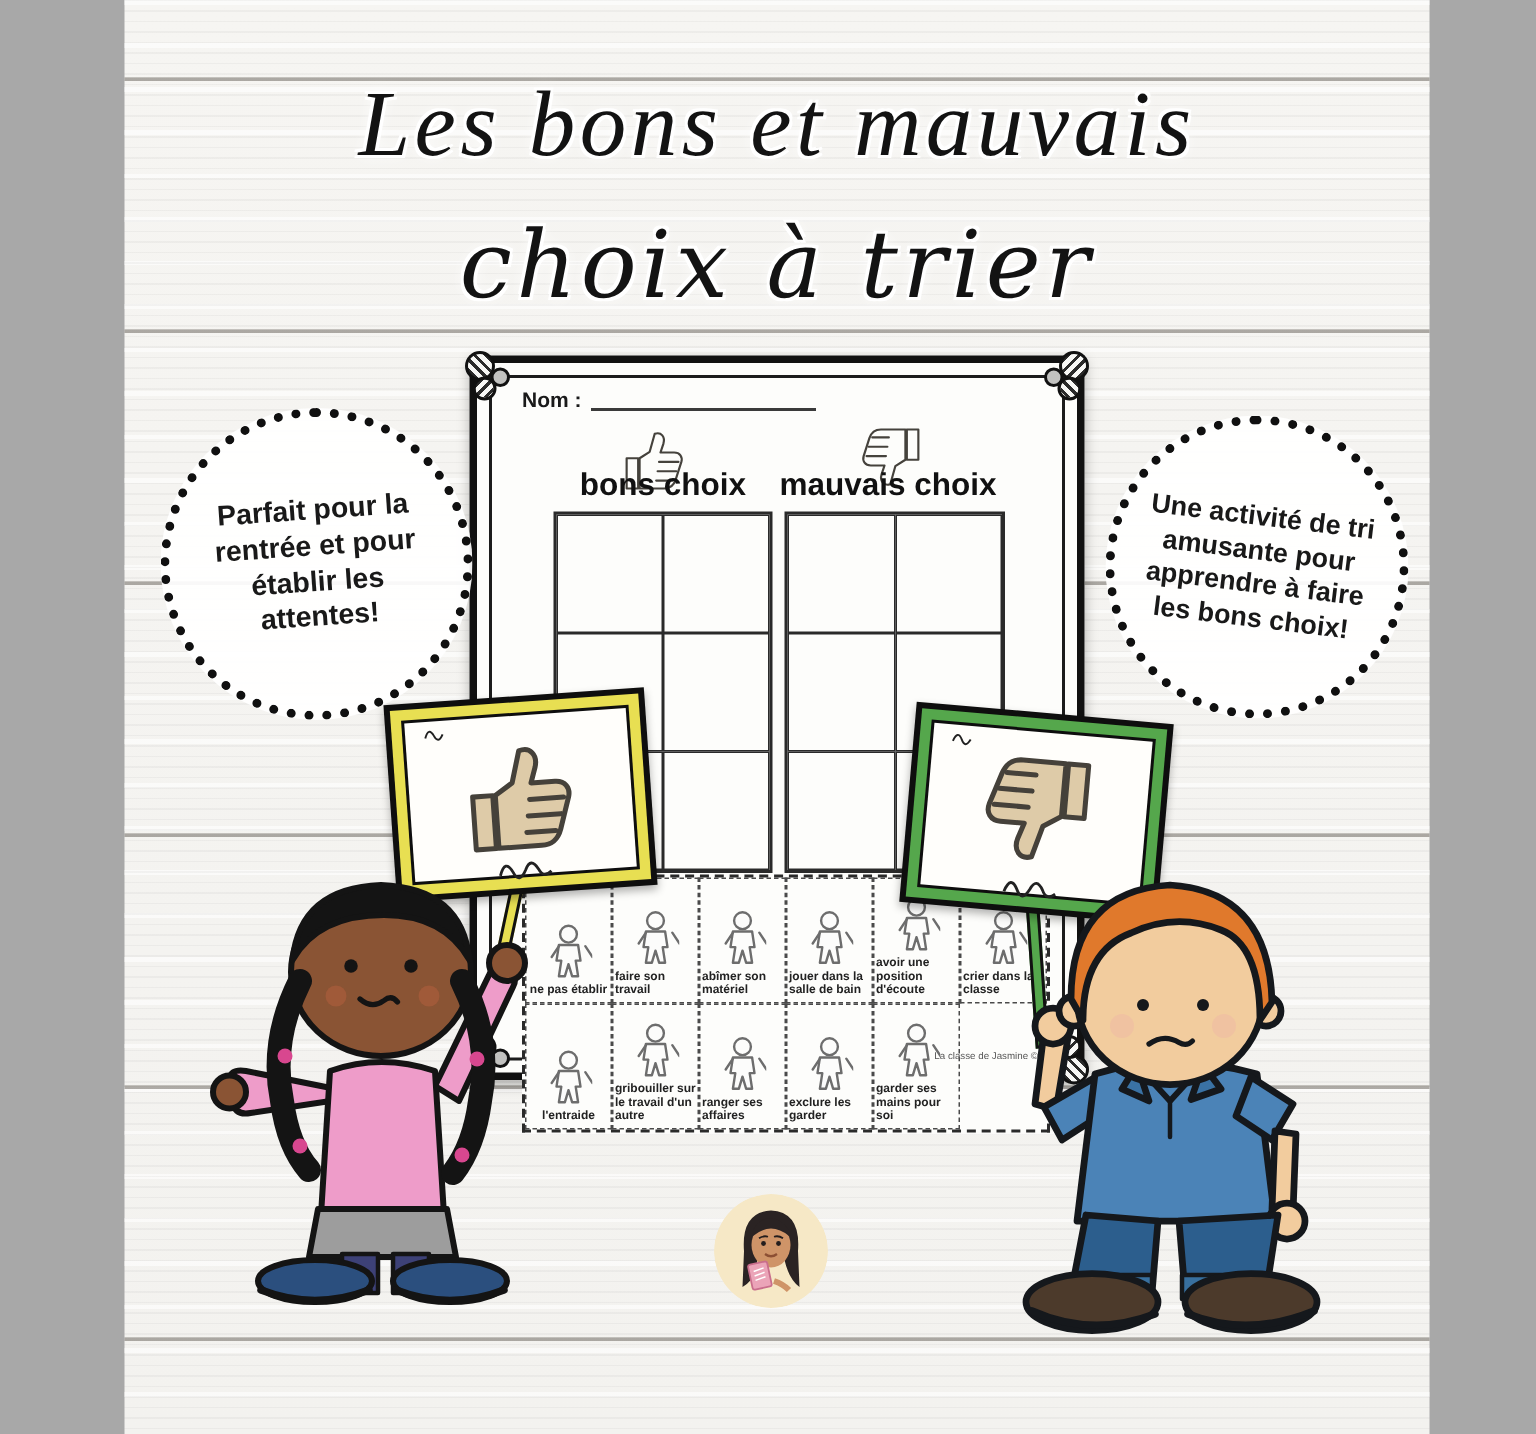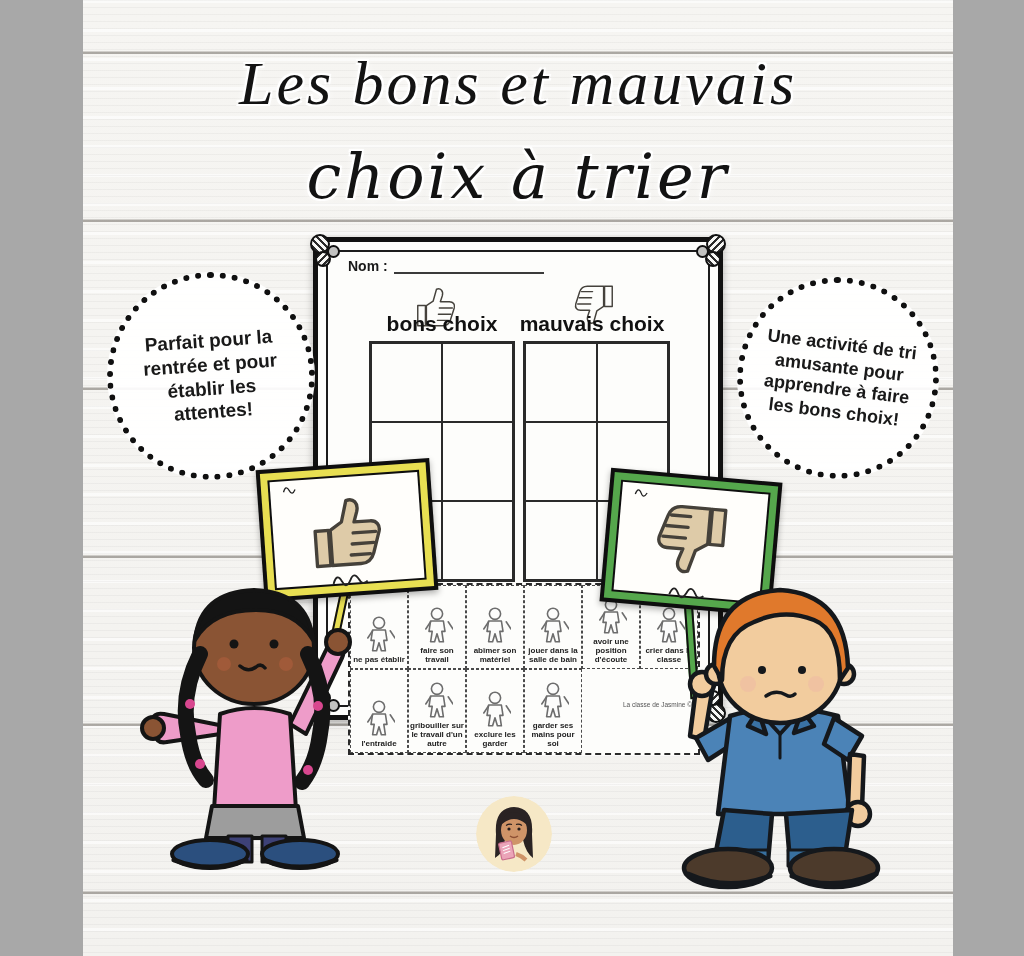--- a/index.html
+++ b/index.html
@@ -69,21 +69,21 @@
     border:2px solid #2a2a2a;box-sizing:border-box;background:#fdfdfb;}
   .grid-left{left:51px;width:146px;}
   .grid-right{left:205px;width:147px;}
   .grid .cell{border:1px solid #2a2a2a;}
   .cards{position:absolute;left:30px;top:341px;width:352px;height:172px;
     border:2px dashed #2a2a2a;box-sizing:border-box;
     display:grid;grid-template-columns:repeat(6,1fr);grid-template-rows:1fr 1fr;background:#fdfdfb;}
   .card{border:1px dashed #4a4a4a;display:flex;flex-direction:column;align-items:center;justify-content:flex-end;
     padding:3px 1px;box-sizing:border-box;overflow:hidden;}
   .card-art{width:32px;height:40px;stroke:#6d6d6d;stroke-width:2;stroke-linejoin:round;stroke-linecap:round;flex:0 0 auto;}
-  .card-label{font-size:8px;font-weight:700;line-height:1.12;text-align:center;color:#222;margin-top:2px;}
+  .card-label{font-size:8px;font-weight:700;line-height:1.12;text-align:left;color:#222;margin-top:2px;}
   .credit{position:absolute;right:26px;bottom:7px;font-size:6.5px;color:#555;}
   
   .pole{position:absolute;z-index:3;border:2px solid #111;box-sizing:border-box;}
   .pole-up{left:246px;top:584px;width:9px;height:120px;background:#e8df52;transform:rotate(12deg);}
   .pole-down{left:604px;top:599px;width:9px;height:100px;background:#55a74c;transform:rotate(-4deg);}
   .sign{position:absolute;z-index:4;background:#0e0e0e;padding:4px;box-shadow:0 3px 6px rgba(0,0,0,.3);}
   .sign-up{left:177px;top:464px;transform:rotate(-4deg);}
   .sign-down{left:522px;top:475px;transform:rotate(5deg);}
   .s2{padding:7px;}
   .sign-up .s2{background:#e8df52;}
@@ -224,20 +224,26 @@
           <svg class="card-art" viewBox="0 0 40 46" fill="none">
             <use href="#kid"></use>
           </svg>
           <div class="card-label">l'entraide</div>
         </div>
       <div class="card">
           <svg class="card-art" viewBox="0 0 40 46" fill="none">
             <use href="#kid"></use>
           </svg>
           <div class="card-label">gribouiller sur le travail d'un autre</div>
+        </div>
+      <div class="card">
+          <svg class="card-art" viewBox="0 0 40 46" fill="none">
+            <use href="#kid"></use>
+          </svg>
+          <div class="card-label">ranger ses affaires</div>
         </div>
       <div class="card">
           <svg class="card-art" viewBox="0 0 40 46" fill="none">
             <use href="#kid"></use>
           </svg>
           <div class="card-label">exclure les garder</div>
         </div>
       <div class="card">
           <svg class="card-art" viewBox="0 0 40 46" fill="none">
             <use href="#kid"></use>

